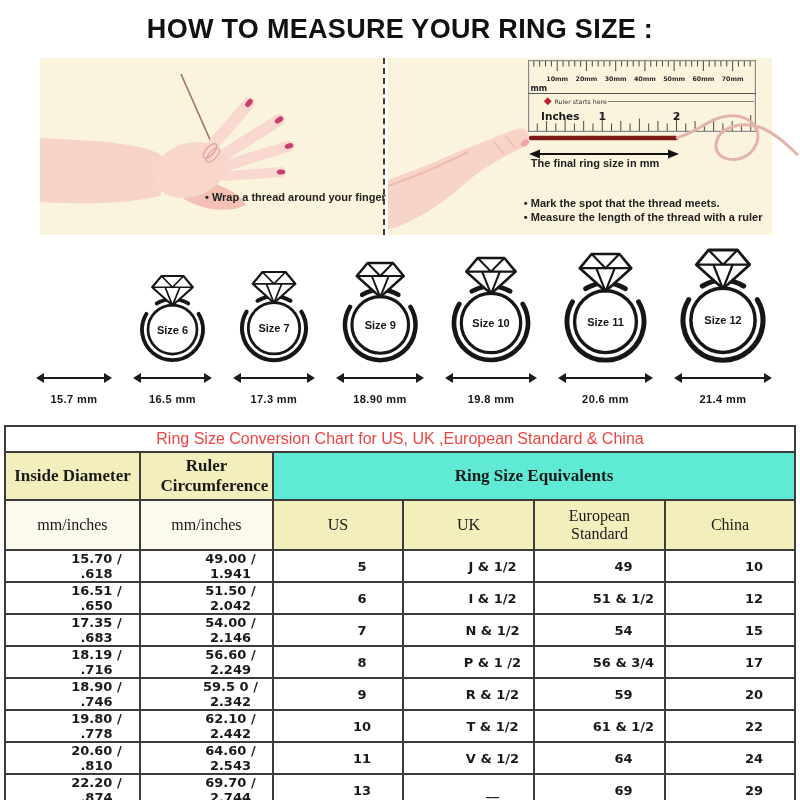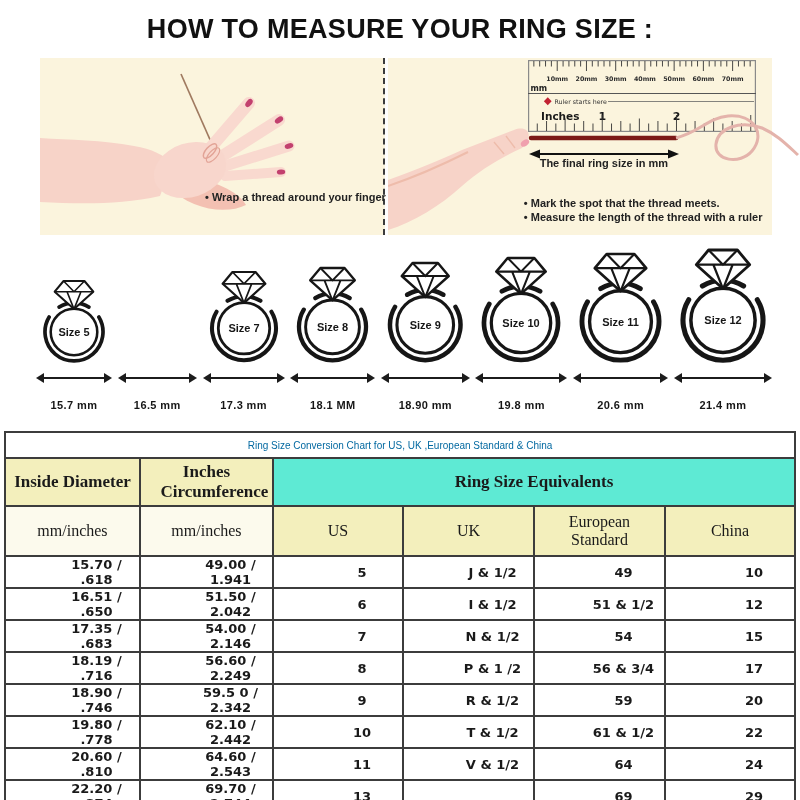--- a/index.html
+++ b/index.html
@@ -11,38 +11,38 @@
 
   
   .panels{display:flex;gap:3px;margin:0 28px 0 40px;height:177px;}
   .panel{background:#fbf4dd;position:relative;overflow:visible;}
   .panel-left{width:357px;border-right:2px dashed #3b3b3b;}
   .panel-right{width:400px;}
   .bullet{position:absolute;font-size:11px;font-weight:600;color:#222;white-space:nowrap;}
   .left-bullet{left:165px;top:133px;}
   .rb1{left:136px;top:139px;}
   .rb2{left:136px;top:153px;}
-  .arrow-label{position:absolute;left:143px;top:99px;width:146px;text-align:center;font-size:11px;font-weight:600;color:#222;}
+  .arrow-label{position:absolute;left:143px;top:99px;width:146px;font-size:11px;font-weight:600;color:#222;}
   .hand-left,.hand-right,.thread-svg{position:absolute;left:0;top:0;pointer-events:none;}
   .ruler{position:absolute;left:140px;top:2px;}
 
   
   .rings-row{display:flex;justify-content:space-between;align-items:flex-end;padding:0 30px 0 38px;margin-top:12px;}
   .ring-item{display:flex;flex-direction:column;align-items:center;}
   .ring-arrow{position:relative;height:2px;background:#1c1c1c;margin:8px auto 2px;}
   .ring-arrow::before{content:"";position:absolute;left:-2px;top:-4px;width:0;height:0;
     border-top:5px solid transparent;border-bottom:5px solid transparent;border-right:8px solid #1c1c1c;}
   .ring-arrow::after{content:"";position:absolute;right:-2px;top:-4px;width:0;height:0;
     border-top:5px solid transparent;border-bottom:5px solid transparent;border-left:8px solid #1c1c1c;}
-  .ring-mm{font-size:11px;font-weight:700;letter-spacing:.4px;margin-top:18px;color:#161616;}
+  .ring-mm{font-size:11px;font-weight:700;letter-spacing:.4px;margin-top:12px;color:#161616;}
 
   
   table.conv{border-collapse:collapse;width:790px;margin:20px auto 0;table-layout:fixed;}
   table.conv td{border:2px solid #3c3c3c;text-align:center;vertical-align:middle;padding:0;}
-  td.t-title{height:24px;font-size:10px;background:#ffffff;color:#0369a1;}
+  td.t-title{height:24px;font-size:16px;background:#ffffff;color:#ef4444;}
   td.grp{height:46px;font-family:"Liberation Serif",serif;font-size:17px;font-weight:700;}
   td.sub{height:48px;font-family:"Liberation Serif",serif;font-size:16px;font-weight:400;}
   .yellow{background:#f3efbc;}
   .cream{background:#5eead4;}
   .cream2{background:#fcfaed;}
   tbody.body-rows td{height:27px;background:#ffffff;font-family:"DejaVu Sans",sans-serif;font-weight:700;font-size:13px;padding-left:48px;}
   .nar{display:inline-block;max-width:92px;line-height:1.15;}
 </style>
 </head>
 <body>
@@ -171,62 +171,50 @@
       </svg>
 
       <div class="arrow-label">The final ring size in mm</div>
       <div class="bullet rb1">• Mark the spot that the thread meets.</div>
       <div class="bullet rb2">• Measure the length of the thread with a ruler</div>
     </div>
   </div>
 
   <div class="rings-row" id="rings-row">
   <div class="ring-item">
-    <span class="ring-svg-slot"><svg width="64" height="87" viewBox="0 0 64 87">
-            <path d="M 17.06 29.11 A 29 29 0 0 1 46.94 29.11" fill="none" stroke="#161616" stroke-width="3.69" stroke-linecap="round"></path>
-            <path d="M 56.86 39.03 A 29 29 0 1 1 7.14 39.03" fill="none" stroke="#161616" stroke-width="3.69" stroke-linecap="round"></path>
-            <circle cx="32" cy="53.97" r="23.29" fill="none" stroke="#161616" stroke-width="2.55"></circle>
-            <path d="M 12.67 13.69 L 21.56 3 L 42.44 3 L 51.33 13.69 L 32 31.12 Z" fill="#fff" stroke="#161616" stroke-width="2.02" stroke-linejoin="round"></path>
-            <path d="M 12.67 13.69 L 51.33 13.69 M 21.56 3 L 32 13.69 L 42.44 3 M 25.04 13.69 L 32 31.12 M 38.96 13.69 L 32 31.12" fill="none" stroke="#161616" stroke-width="1.616"></path>
-            <text x="32" y="57.97" text-anchor="middle" font-family="Liberation Sans, sans-serif" font-size="11" font-weight="700" fill="#161616">Size 5</text>
-          </svg></span>
     <div class="ring-arrow" style="width: 72px;"></div>
     <div class="ring-mm">15.7 mm</div>
   </div>
 
   <div class="ring-item">
+    <span class="ring-svg-slot"><svg width="67" height="92" viewBox="0 0 67 92">
+            <path d="M 17.79 30.46 A 30.5 30.5 0 0 1 49.21 30.46" fill="none" stroke="#161616" stroke-width="3.88" stroke-linecap="round"></path>
+            <path d="M 59.64 40.90 A 30.5 30.5 0 1 1 7.36 40.90" fill="none" stroke="#161616" stroke-width="3.88" stroke-linecap="round"></path>
+            <circle cx="33.5" cy="56.61" r="24.49" fill="none" stroke="#161616" stroke-width="2.68"></circle>
+            <path d="M 13.17 14.24 L 22.52 3 L 44.48 3 L 53.83 14.24 L 33.5 32.58 Z" fill="#fff" stroke="#161616" stroke-width="2.13" stroke-linejoin="round"></path>
+            <path d="M 13.17 14.24 L 53.83 14.24 M 22.52 3 L 33.5 14.24 L 44.48 3 M 26.18 14.24 L 33.5 32.58 M 40.82 14.24 L 33.5 32.58" fill="none" stroke="#161616" stroke-width="1.704"></path>
+            <text x="33.5" y="60.61" text-anchor="middle" font-family="Liberation Sans, sans-serif" font-size="11" font-weight="700" fill="#161616">Size 6</text>
+          </svg></span>
     <div class="ring-arrow" style="width: 75px;"></div>
     <div class="ring-mm">16.5 mm</div>
   </div>
 
   <div class="ring-item">
     <span class="ring-svg-slot"><svg width="70" height="96" viewBox="0 0 70 96">
             <path d="M 18.52 31.81 A 32 32 0 0 1 51.48 31.81" fill="none" stroke="#161616" stroke-width="4.07" stroke-linecap="round"></path>
             <path d="M 62.43 42.76 A 32 32 0 1 1 7.57 42.76" fill="none" stroke="#161616" stroke-width="4.07" stroke-linecap="round"></path>
             <circle cx="35" cy="59.24" r="25.70" fill="none" stroke="#161616" stroke-width="2.81"></circle>
             <path d="M 13.67 14.79 L 23.48 3 L 46.52 3 L 56.33 14.79 L 35 34.03 Z" fill="#fff" stroke="#161616" stroke-width="2.23" stroke-linejoin="round"></path>
             <path d="M 13.67 14.79 L 56.33 14.79 M 23.48 3 L 35 14.79 L 46.52 3 M 27.32 14.79 L 35 34.03 M 42.68 14.79 L 35 34.03" fill="none" stroke="#161616" stroke-width="1.784"></path>
             <text x="35" y="63.24" text-anchor="middle" font-family="Liberation Sans, sans-serif" font-size="11" font-weight="700" fill="#161616">Size 7</text>
           </svg></span>
     <div class="ring-arrow" style="width: 78px;"></div>
     <div class="ring-mm">17.3 mm</div>
   </div>
 
-  <div class="ring-item">
-    <span class="ring-svg-slot"><svg width="73" height="100" viewBox="0 0 73 100">
-            <path d="M 19.25 33.16 A 33.5 33.5 0 0 1 53.75 33.16" fill="none" stroke="#161616" stroke-width="4.26" stroke-linecap="round"></path>
-            <path d="M 65.22 44.63 A 33.5 33.5 0 1 1 7.78 44.63" fill="none" stroke="#161616" stroke-width="4.26" stroke-linecap="round"></path>
-            <circle cx="36.5" cy="61.88" r="26.90" fill="none" stroke="#161616" stroke-width="2.94"></circle>
-            <path d="M 14.17 15.34 L 24.44 3 L 48.56 3 L 58.83 15.34 L 36.5 35.48 Z" fill="#fff" stroke="#161616" stroke-width="2.33" stroke-linejoin="round"></path>
-            <path d="M 14.17 15.34 L 58.83 15.34 M 24.44 3 L 36.5 15.34 L 48.56 3 M 28.46 15.34 L 36.5 35.48 M 44.54 15.34 L 36.5 35.48" fill="none" stroke="#161616" stroke-width="1.864"></path>
-            <text x="36.5" y="65.88" text-anchor="middle" font-family="Liberation Sans, sans-serif" font-size="11" font-weight="700" fill="#161616">Size 8</text>
-          </svg></span>
-    <div class="ring-arrow" style="width: 81px;"></div>
-    <div class="ring-mm">18.1 MM</div>
-  </div>
 
   <div class="ring-item">
     <span class="ring-svg-slot"><svg width="76.5" height="105" viewBox="0 0 76.5 105">
             <path d="M 20.09 34.74 A 35.25 35.25 0 0 1 56.41 34.74" fill="none" stroke="#161616" stroke-width="4.49" stroke-linecap="round"></path>
             <path d="M 68.47 46.80 A 35.25 35.25 0 1 1 8.03 46.80" fill="none" stroke="#161616" stroke-width="4.49" stroke-linecap="round"></path>
             <circle cx="38.25" cy="64.95" r="28.31" fill="none" stroke="#161616" stroke-width="3.10"></circle>
             <path d="M 14.75 15.99 L 25.56 3 L 50.94 3 L 61.75 15.99 L 38.25 37.18 Z" fill="#fff" stroke="#161616" stroke-width="2.46" stroke-linejoin="round"></path>
             <path d="M 14.75 15.99 L 61.75 15.99 M 25.56 3 L 38.25 15.99 L 50.94 3 M 29.79 15.99 L 38.25 37.18 M 46.71 15.99 L 38.25 37.18" fill="none" stroke="#161616" stroke-width="1.968"></path>
             <text x="38.25" y="68.95" text-anchor="middle" font-family="Liberation Sans, sans-serif" font-size="11" font-weight="700" fill="#161616">Size 9</text>
           </svg></span>
@@ -283,21 +271,21 @@
       <col style="width:131px">
         <col style="width:131px">
         <col style="width:130px">
     </colgroup>
     <tbody>
       <tr>
         <td class="t-title" colspan="6">Ring Size Conversion Chart for US, UK ,European Standard &amp; China</td>
       </tr>
       <tr>
         <td class="grp yellow">Inside Diameter</td>
-        <td class="grp yellow"><span class="nar">Inches Circumference</span></td>
+        <td class="grp yellow"><span class="nar">Ruler Circumference</span></td>
         <td class="grp cream" colspan="4">Ring Size Equivalents</td>
       </tr>
       <tr>
         <td class="sub cream2">mm/inches</td>
         <td class="sub cream2">mm/inches</td>
         <td class="sub yellow">US</td>
         <td class="sub yellow">UK</td>
         <td class="sub yellow"><span class="nar">European Standard</span></td>
         <td class="sub yellow">China</td>
       </tr>

